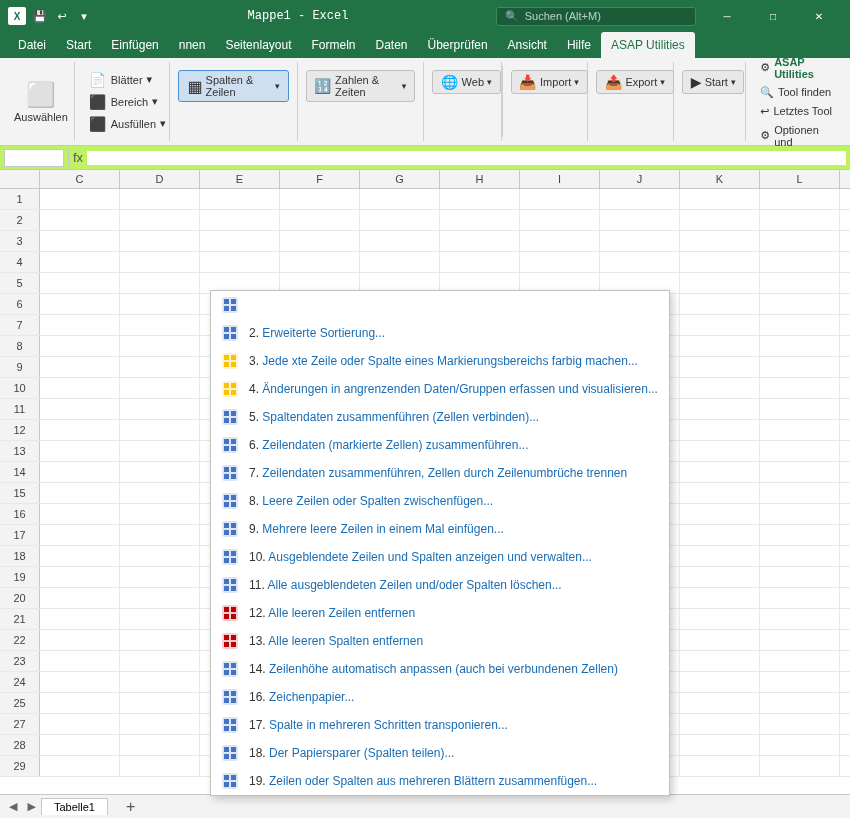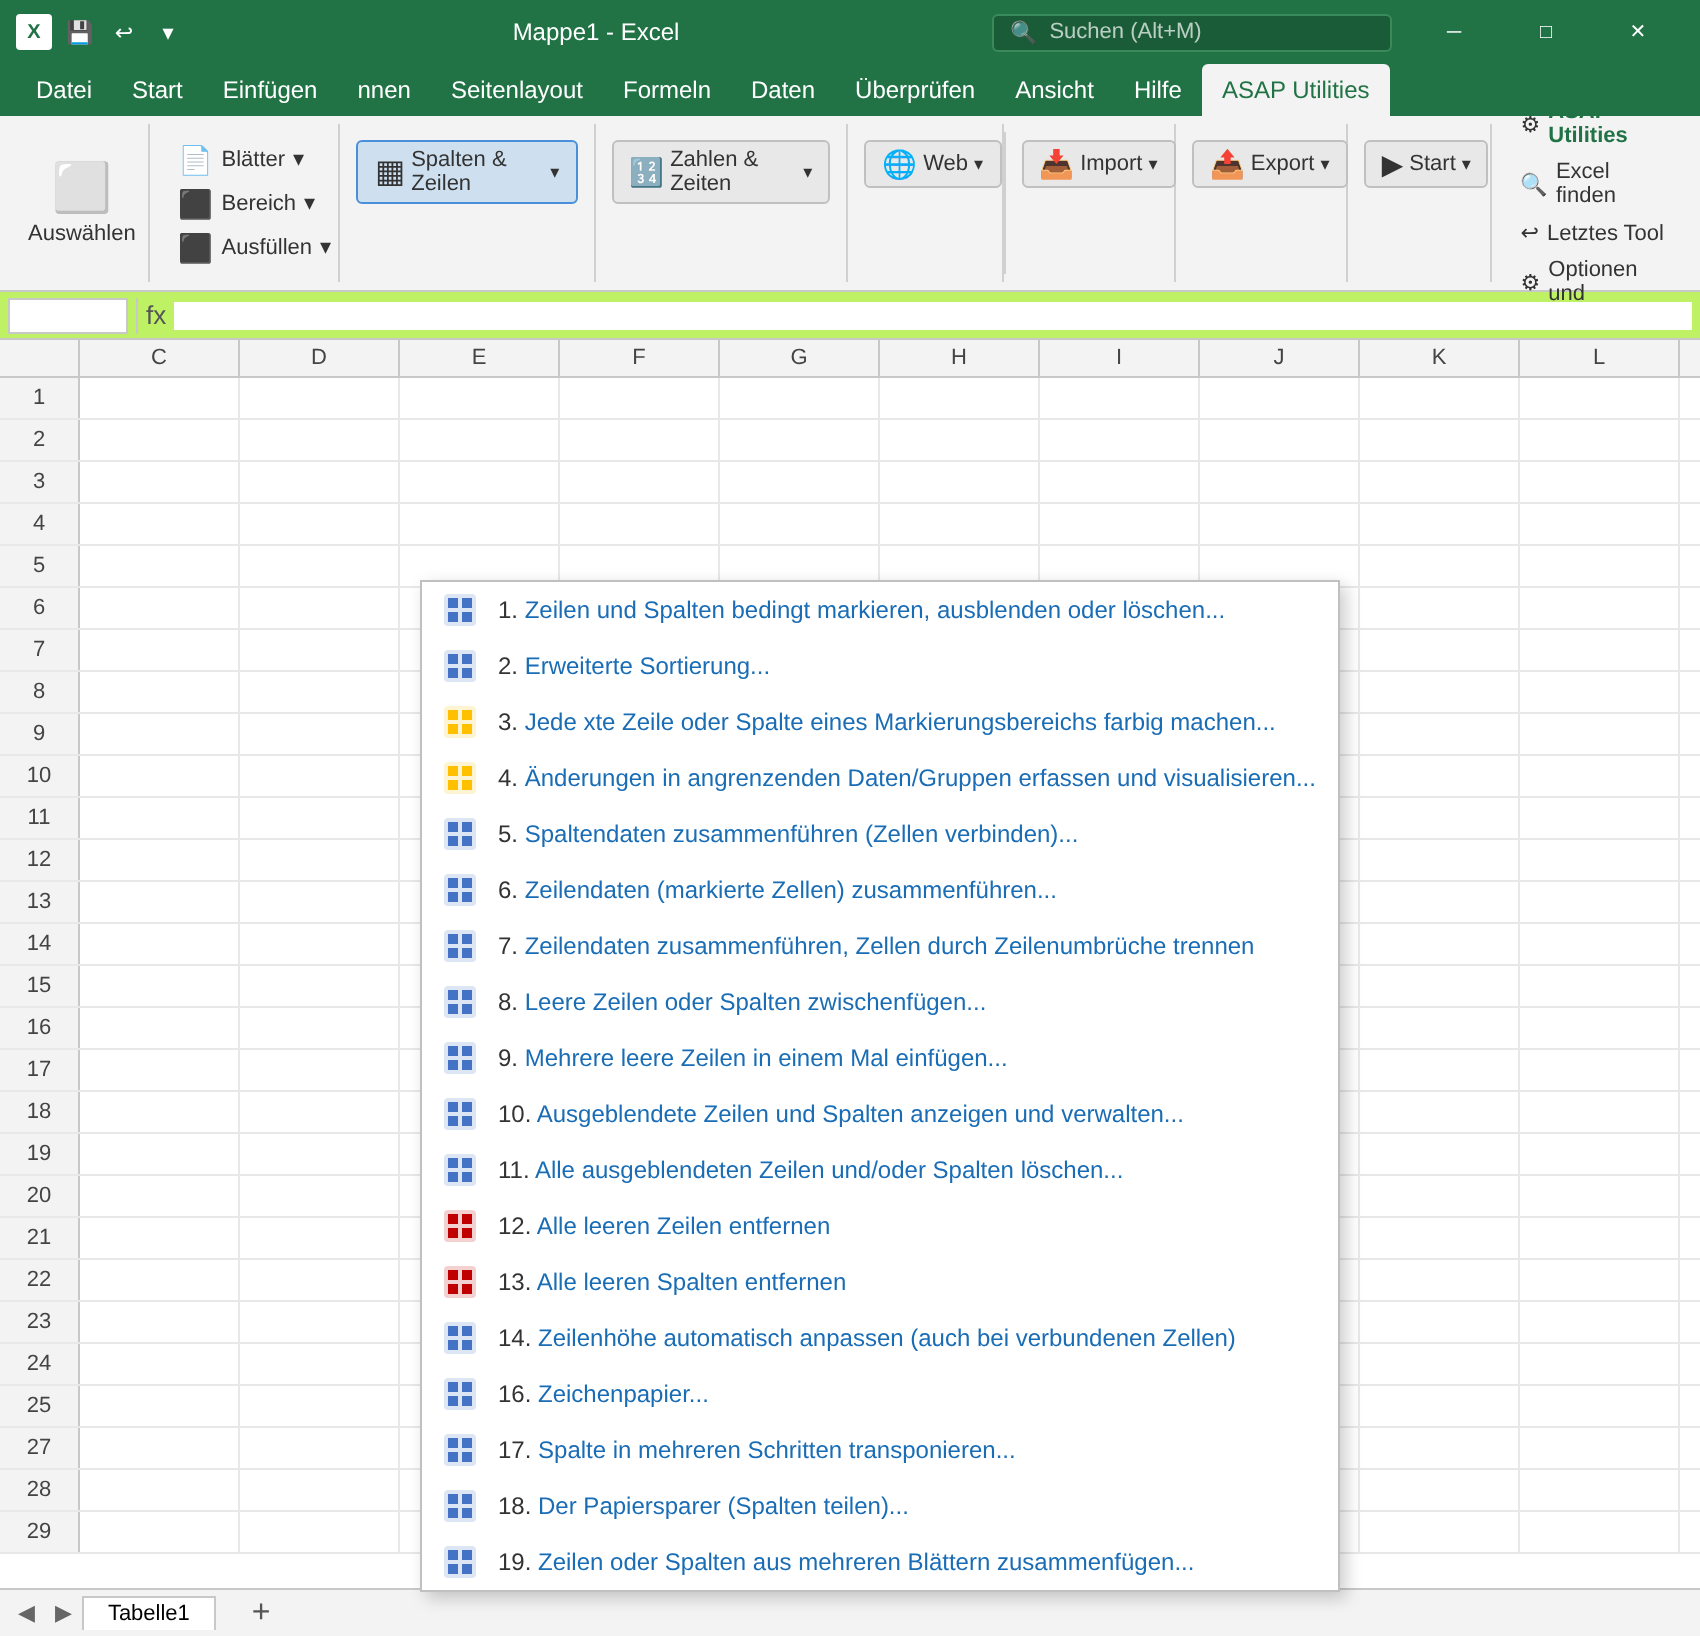--- a/index.html
+++ b/index.html
@@ -23,20 +23,21 @@
     .title-bar-icon {
       width: 16px; height: 16px;
       display: flex; align-items: center; justify-content: center;
       color: white; font-size: 11px; cursor: pointer;
     }
     .title-text {
       color: white;
       font-size: 12px;
       flex: 1;
       text-align: center;
+      font-family: Liberation Mono, monospace;
     }
     .search-bar {
       background: #1a5c38;
       border: 1px solid #3a8a5c;
       border-radius: 3px;
       display: flex;
       align-items: center;
       padding: 2px 8px;
       width: 200px;
       color: white;
@@ -404,21 +405,21 @@
 
   <div style="flex:1;"></div>
   <div class="ribbon-group" style="border-right:none;">
     <div class="ribbon-group-small">
       <div class="ribbon-btn-small">
         <span>⚙</span>
         <span style="font-weight:bold;color:#217346;">ASAP Utilities</span>
       </div>
       <div class="ribbon-btn-small">
         <span>🔍</span>
-        <span>Excel finden</span>
+        <span>Tool finden</span>
       </div>
       <div class="ribbon-btn-small">
         <span>↩</span>
         <span>Letztes Tool</span>
       </div>
       <div class="ribbon-btn-small">
         <span>⚙</span>
         <span>Optionen und</span>
       </div>
     </div>
@@ -849,21 +850,20 @@
       <div class="menu-item">
         <div class="menu-icon">
           <svg width="18" height="18" viewBox="0 0 18 18">
             <rect x="1" y="1" width="16" height="16" rx="2" fill="#4472c4" opacity="0.18"></rect>
             <rect x="3" y="3" width="5" height="5" fill="#4472c4"></rect>
             <rect x="10" y="3" width="5" height="5" fill="#4472c4"></rect>
             <rect x="3" y="10" width="5" height="5" fill="#4472c4"></rect>
             <rect x="10" y="10" width="5" height="5" fill="#4472c4"></rect>
           </svg>
         </div>
-        <div class="menu-label"><span style="color: rgb(51, 51, 51);">1. </span><span style="color: rgb(26, 109, 181);">Zeilen und Spalten bedingt markieren, ausblenden oder löschen...</span></div>
       </div>
       <div class="menu-item">
         <div class="menu-icon">
           <svg width="18" height="18" viewBox="0 0 18 18">
             <rect x="1" y="1" width="16" height="16" rx="2" fill="#4472c4" opacity="0.18"></rect>
             <rect x="3" y="3" width="5" height="5" fill="#4472c4"></rect>
             <rect x="10" y="3" width="5" height="5" fill="#4472c4"></rect>
             <rect x="3" y="10" width="5" height="5" fill="#4472c4"></rect>
             <rect x="10" y="10" width="5" height="5" fill="#4472c4"></rect>
           </svg>

